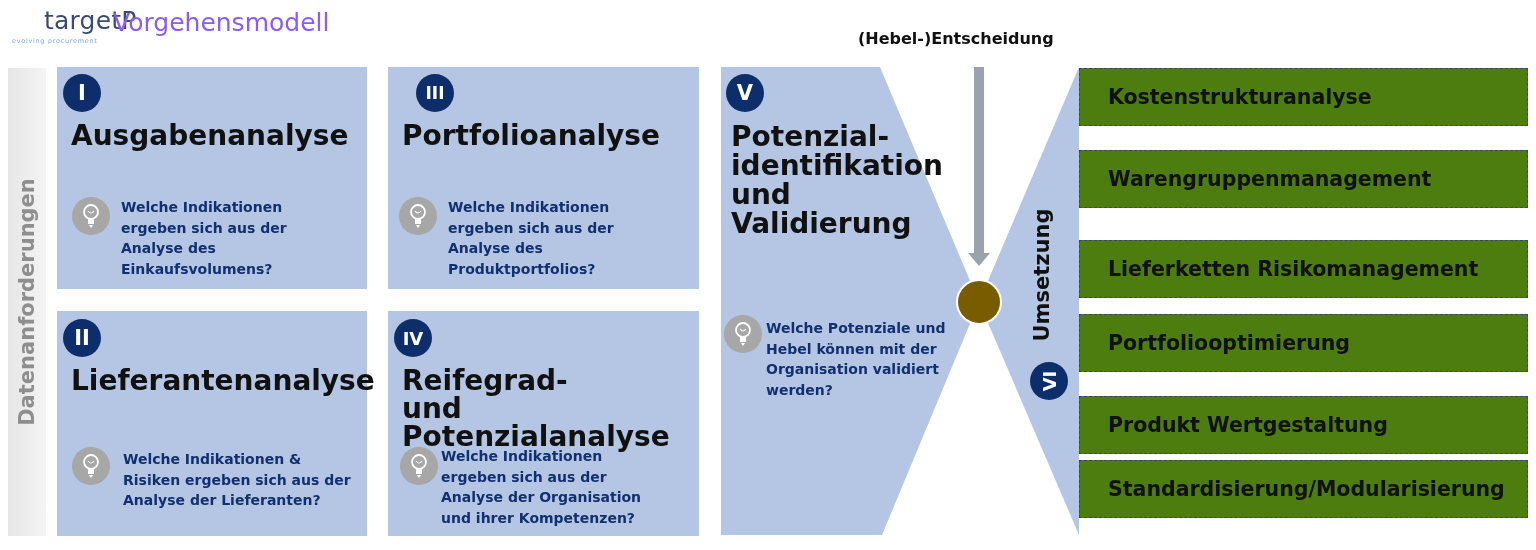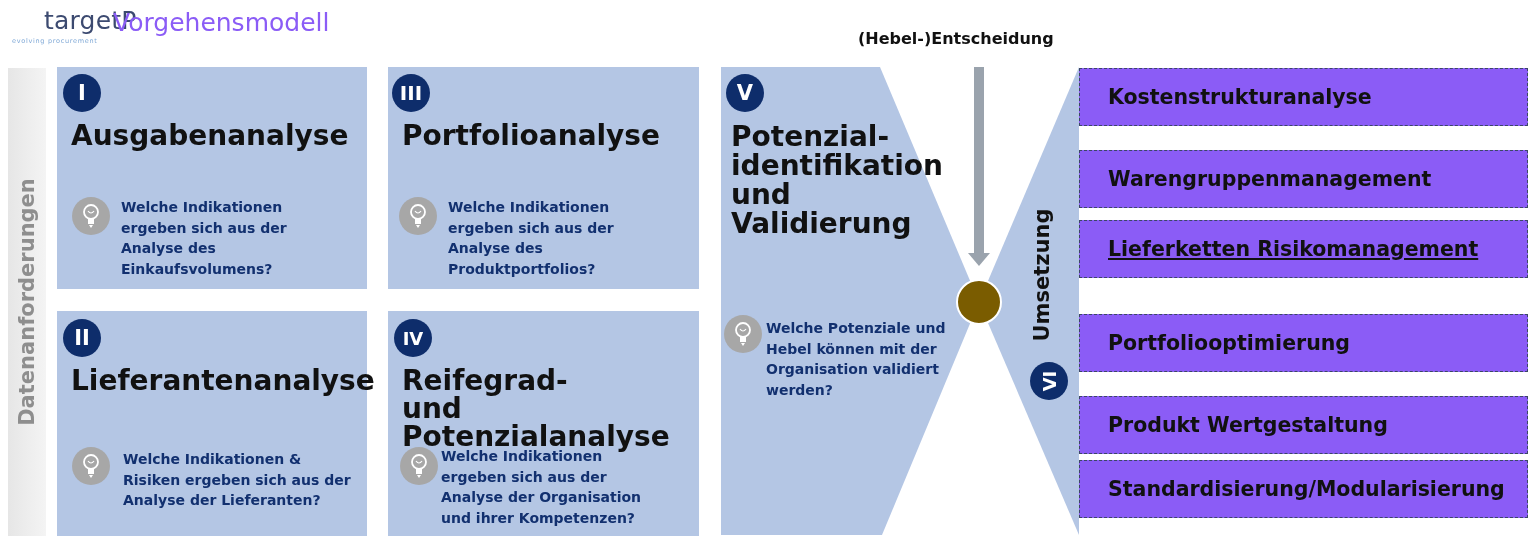--- a/index.html
+++ b/index.html
@@ -12,21 +12,21 @@
   .side-label { left:8px; top:68px; width:38px; height:468px; display:flex; align-items:center; justify-content:center; }
   .side-label span { transform:rotate(-90deg); white-space:nowrap; font-size:21px; font-weight:bold; color:#8e8e8e; font-family:"DejaVu Sans", sans-serif; }
   .card { background:#b4c6e4; }
   .badge { width:38px; height:38px; border-radius:50%; background:#0e2d6b; color:#fff; font-weight:bold; font-size:21px; display:flex; align-items:center; justify-content:center; font-family:"DejaVu Sans", sans-serif; }
   .card-title { font-weight:bold; font-size:28px; color:#111; line-height:28px; font-family:"DejaVu Sans", sans-serif; }
   .bulb { width:38px; height:38px; border-radius:50%; background:#a7a7a7; display:flex; align-items:center; justify-content:center; }
   .question { font-weight:bold; font-size:14px; line-height:20.5px; color:#12306f; font-family:"DejaVu Sans", sans-serif; }
   .decision-title { left:858px; top:29px; font-size:16px; font-weight:bold; color:#111; font-family:"DejaVu Sans", sans-serif; }
   .umsetzung-label { left:1012px; top:200px; width:60px; height:150px; display:flex; align-items:center; justify-content:center; }
   .umsetzung-label span { transform:rotate(-90deg); white-space:nowrap; font-size:21px; font-weight:bold; color:#111; font-family:"DejaVu Sans", sans-serif; }
-  .measure { left:1079px; width:449px; height:58px; border:1.5px dashed #3b4766; box-sizing:border-box; display:flex; align-items:center; padding-left:28px; font-weight:bold; font-size:20.5px; color:#111; background:#8b5cf6; font-family:"DejaVu Sans", sans-serif; }
+  .measure { left:1079px; width:449px; height:58px; border:1.5px dashed #3b4766; box-sizing:border-box; display:flex; align-items:center; padding-left:28px; font-weight:bold; font-size:20.5px; color:#111; background:#4d7c0f; font-family:"DejaVu Sans", sans-serif; }
 </style>
 </head>
 <body>
 
 <div class="abs logo-main">targetP</div>
 <div class="abs logo-sub">evolving procurement</div>
 <div class="abs page-title">Vorgehensmodell</div>
 
 <div class="abs side-band"></div>
 <div class="abs side-label">
@@ -53,21 +53,21 @@
   <svg width="22" height="28" viewBox="0 0 22 28">
       <circle cx="11" cy="10" r="7" fill="none" stroke="#fff" stroke-width="1.8"></circle>
       <path d="M8 9 q3 4 6 0" fill="none" stroke="#fff" stroke-width="1.2"></path>
       <rect x="8" y="17" width="6" height="5" fill="#fff"></rect>
       <path d="M9 23 h4 l-2 3z" fill="#fff"></path>
     </svg>
 </div>
 <div class="abs question" style="left:123px;top:449px;width:240px;">Welche Indikationen &amp; Risiken ergeben sich aus der Analyse der Lieferanten?</div>
 
 <div class="abs card" style="left:388px;top:67px;width:311px;height:222px;"></div>
-<div class="abs badge" style="left:392px;top:74px;font-size:20px;">III</div>
+<div class="abs badge" style="left:416px;top:74px;font-size:17px;">III</div>
 <div class="abs card-title" style="left:402px;top:122px;">Portfolioanalyse</div>
 <div class="abs bulb" style="left:399px;top:197px;">
   <svg width="22" height="28" viewBox="0 0 22 28">
       <circle cx="11" cy="10" r="7" fill="none" stroke="#fff" stroke-width="1.8"></circle>
       <path d="M8 9 q3 4 6 0" fill="none" stroke="#fff" stroke-width="1.2"></path>
       <rect x="8" y="17" width="6" height="5" fill="#fff"></rect>
       <path d="M9 23 h4 l-2 3z" fill="#fff"></path>
     </svg>
 </div>
 <div class="abs question" style="left:448px;top:197px;width:210px;">Welche Indikationen ergeben sich aus der Analyse des Produktportfolios?</div>
@@ -109,16 +109,16 @@
 </div>
 <div class="abs question" style="left:766px;top:318px;width:180px;">Welche Potenziale und Hebel können mit der Organisation validiert werden?</div>
 
 <div class="abs umsetzung-label">
   <span>Umsetzung</span>
 </div>
 <div class="abs badge" style="left:1030px;top:362px;transform:rotate(-90deg);font-size:18px;">VI</div>
 
 <div class="abs measure" style="top:68px;">Kostenstrukturanalyse</div>
 <div class="abs measure" style="top:150px;">Warengruppenmanagement</div>
-<div class="abs measure" style="top:220px;text-decoration:underline;">Lieferketten Risikomanagement</div>
+<div class="abs measure" style="top:240px;">Lieferketten Risikomanagement</div>
 <div class="abs measure" style="top:314px;">Portfoliooptimierung</div>
 <div class="abs measure" style="top:396px;">Produkt Wertgestaltung</div>
 <div class="abs measure" style="top:460px;">Standardisierung/Modularisierung</div>
 
 </body></html>

